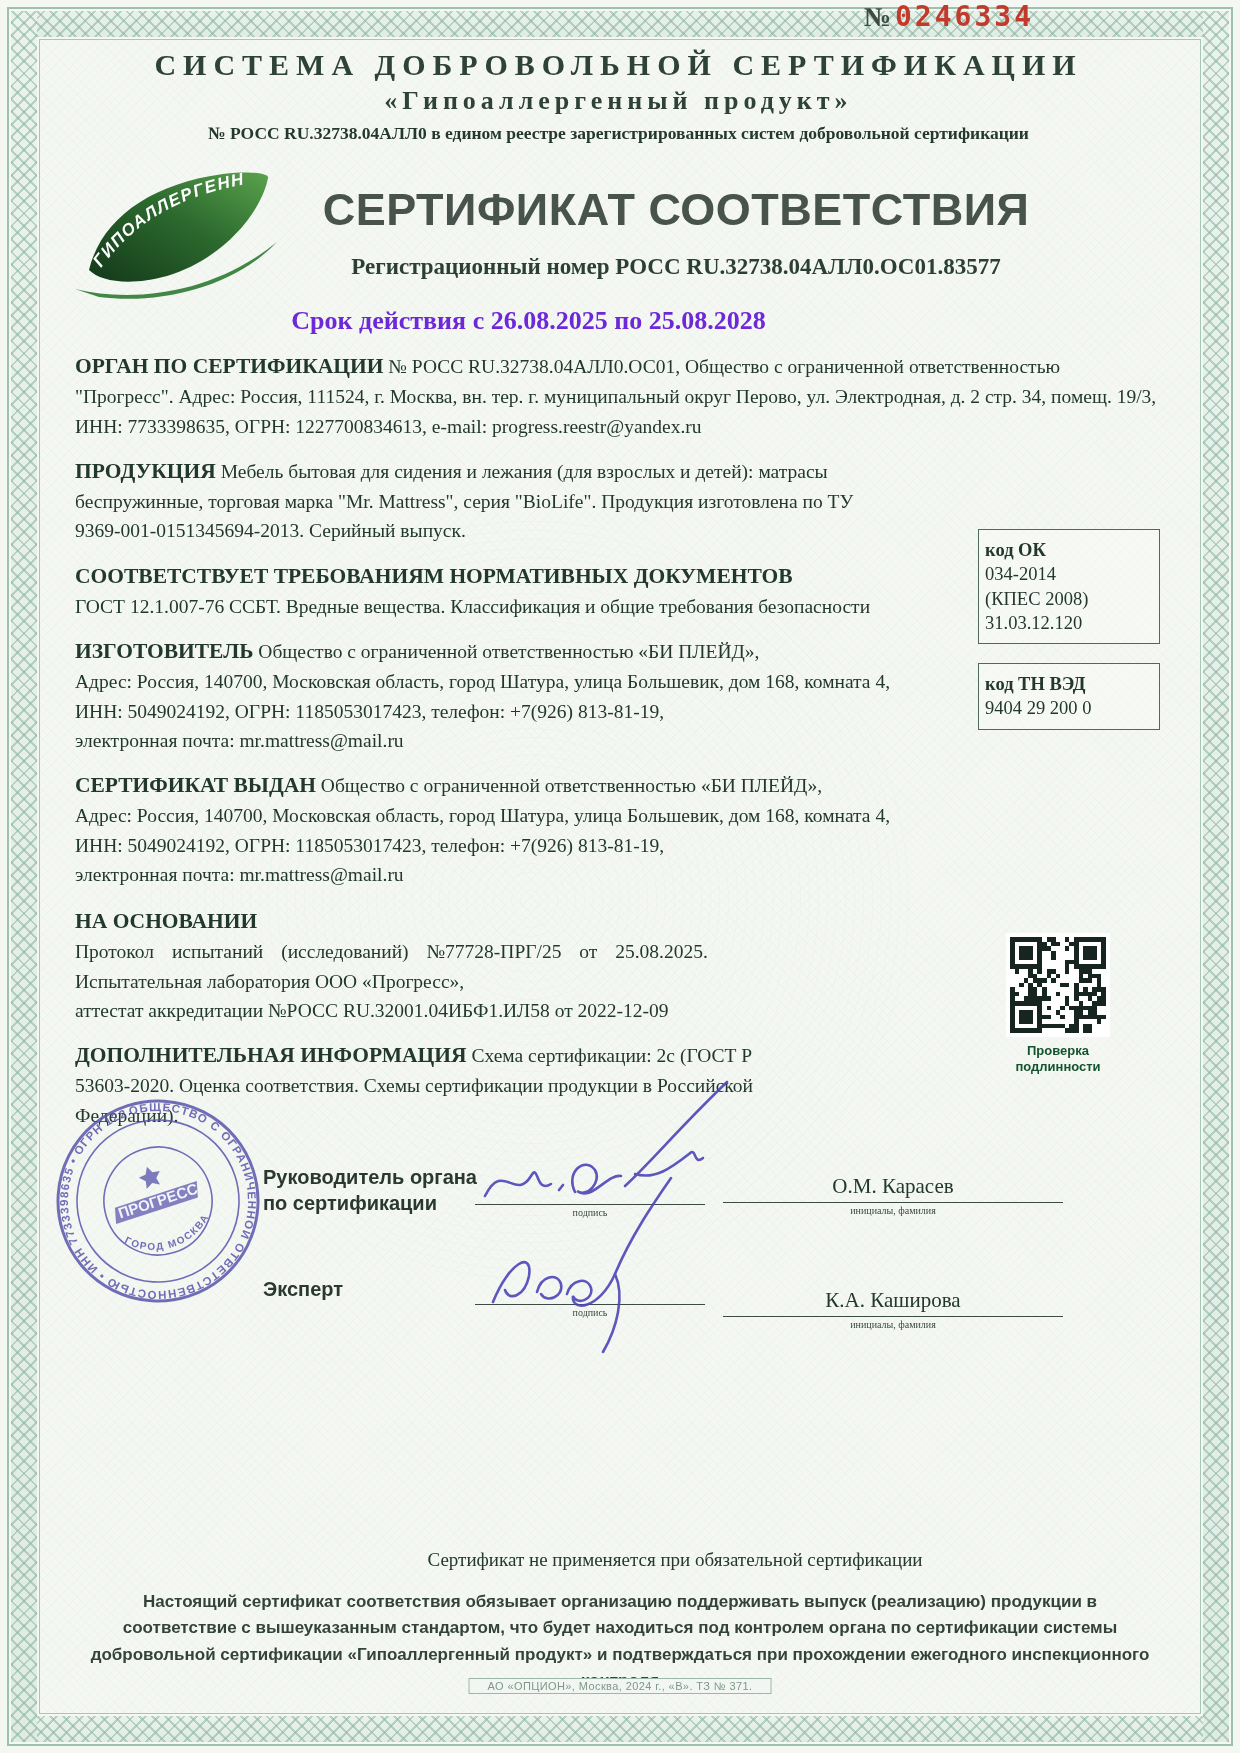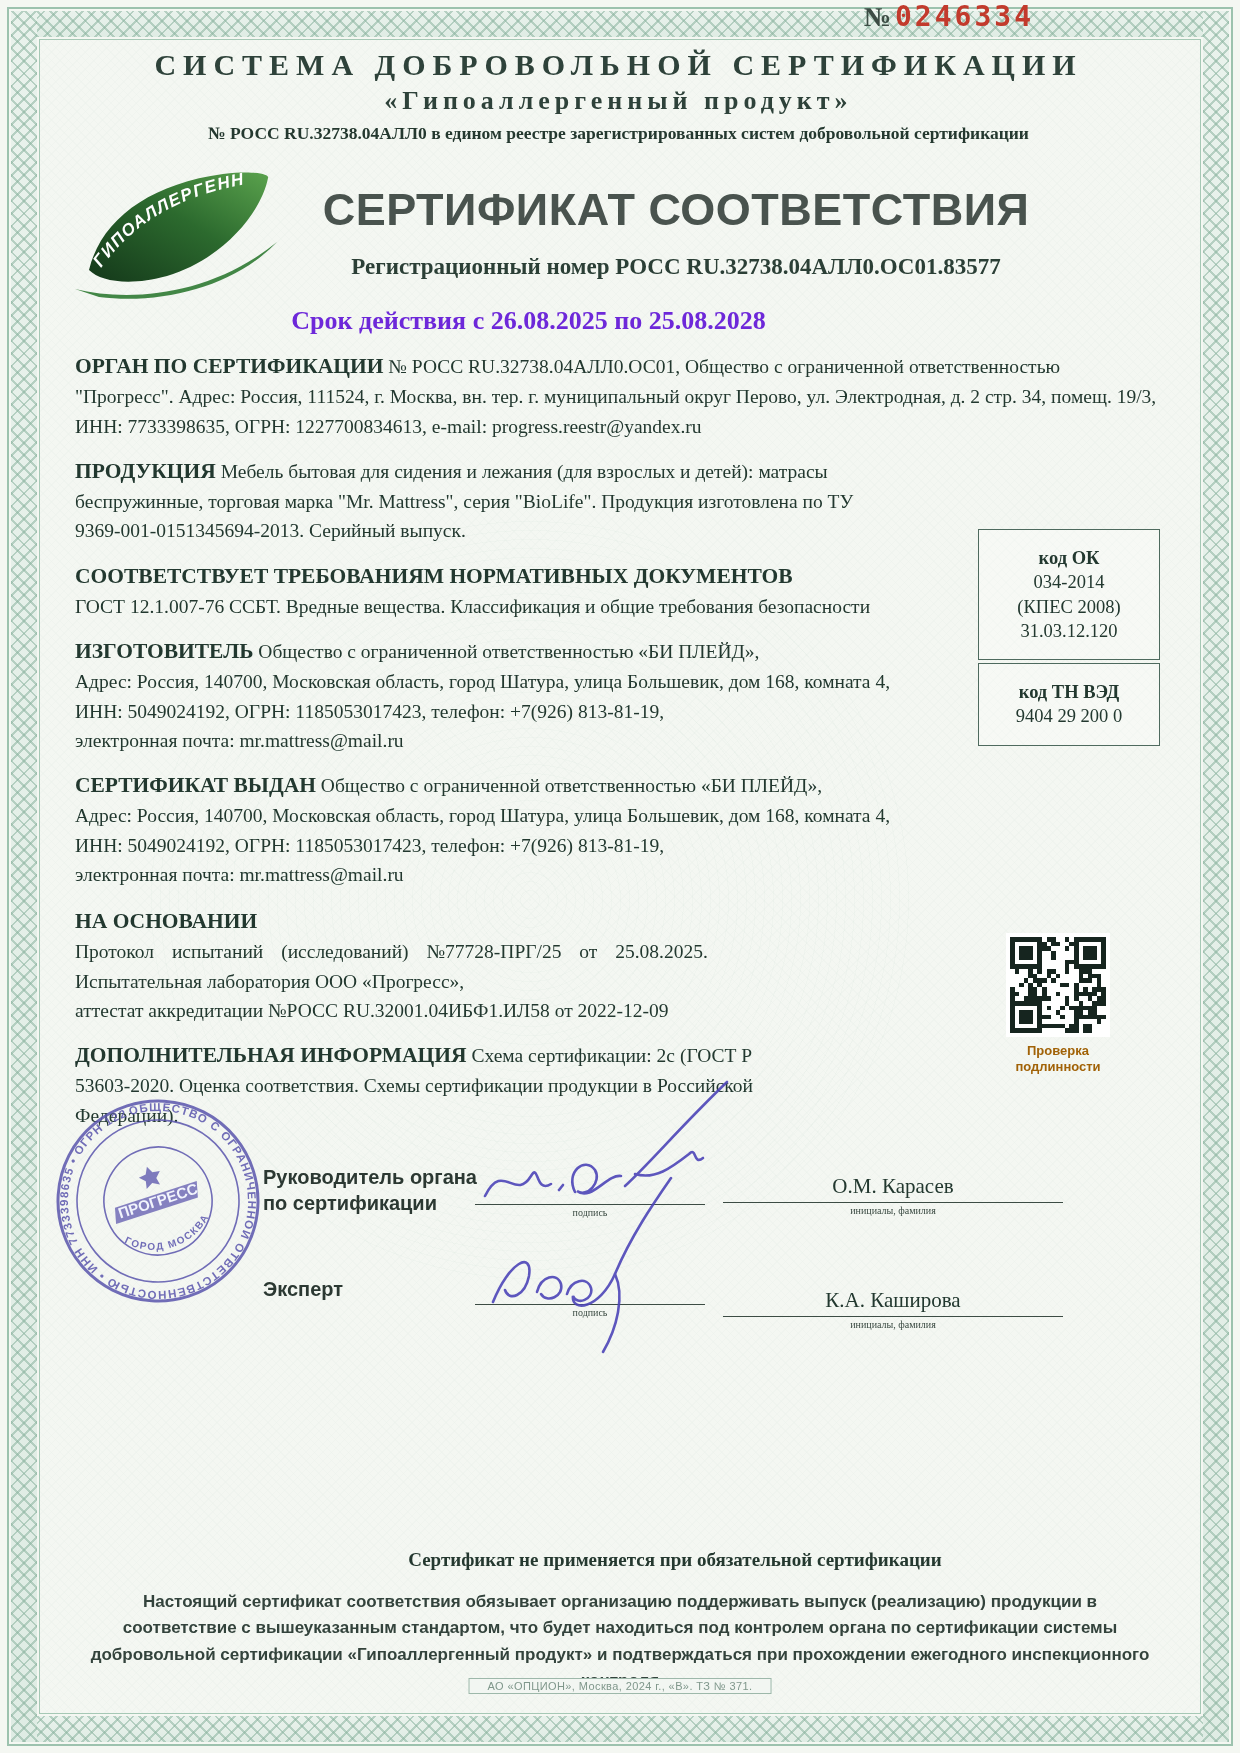--- a/index.html
+++ b/index.html
@@ -41,51 +41,51 @@
   .leaf{position:absolute;left:-4px;top:-22px;width:215px;height:150px;}
   .main-title{text-align:center;padding-left:115px;font-family:"Liberation Sans",sans-serif;font-weight:bold;
      font-size:45px;letter-spacing:.5px;color:#49534e;}
   .reg-line{margin-top:18px;text-align:center;padding-left:115px;font-size:23px;font-weight:bold;color:#2b3f36;}
   .validity{margin-top:26px;text-align:center;padding-right:180px;font-size:26px;font-weight:bold;color:#6d28d9;}
   
   .p{font-size:19.5px;line-height:1.5;margin:14px 0 0;}
   .lbl{font-weight:bold;font-size:21.5px;}
   .mid-wrap{position:relative;margin-top:6px;}
   .narrow{width:812px;}
-  .codebox{position:absolute;border:1.6px solid #4e6a5e;text-align:center;font-size:18.5px;line-height:1.32;
-     padding:16px 6px;color:#22382f;background:rgba(255,255,255,.25);}
+  .codebox{position:absolute;border:1.6px solid #4e6a5e;text-align:left;font-size:18.5px;line-height:1.32;
+     padding:8px 6px;color:#22382f;background:rgba(255,255,255,.25);}
   .codebox .bx-lbl{font-weight:bold;}
   .box-ok{right:2px;top:74px;width:168px;}
   .box-tn{right:2px;top:208px;width:168px;}
   .basis-wrap{position:relative;margin-top:16px;}
   .basis-first{word-spacing:13px;}
   .qr-wrap{position:absolute;right:52px;top:28px;width:104px;text-align:center;}
   .qr{display:grid;grid-template-columns:repeat(21,1fr);width:96px;height:96px;background:#fff;padding:4px;margin:0 auto;}
   .qc.d{background:#16251f;}
-  .qr-cap{margin-top:6px;font-family:"Liberation Sans",sans-serif;font-size:13px;font-weight:bold;color:#a16207;line-height:1.25;}
+  .qr-cap{margin-top:6px;font-family:"Liberation Sans",sans-serif;font-size:13px;font-weight:bold;color:#14532d;line-height:1.25;}
   
   .sig-block{position:relative;margin-top:18px;height:292px;}
   .stamp{position:absolute;left:-28px;top:-58px;width:222px;height:222px;opacity:.85;z-index:1;}
   .role{position:absolute;left:188px;font-family:"Liberation Sans",sans-serif;font-weight:bold;font-size:20px;
      color:#2b3832;line-height:1.3;z-index:2;}
   .role1{top:16px;width:230px;}
   .role2{top:128px;}
   .sig-cell{position:absolute;width:230px;text-align:center;z-index:2;}
   .sig-cell .rule{border-top:1.4px solid #3c4c44;margin-top:-4px;}
   .sig-cell svg{overflow:visible;display:block;margin:0 auto;}
   .cap{font-size:10px;color:#3a4a42;margin-top:2px;}
   .sig1{left:400px;top:-4px;}
   .sig2{left:400px;top:96px;}
   .name-cell{position:absolute;width:340px;text-align:center;z-index:2;}
   .name-cell .nm{font-size:21px;color:#22382f;padding-bottom:3px;border-bottom:1.4px solid #3c4c44;}
   .name1{left:648px;top:26px;}
   .name2{left:648px;top:140px;}
   
   .no-mandatory{position:absolute;left:50%;top:1549px;transform:translateX(-50%);margin-left:55px;z-index:3;
-     font-size:19px;font-weight:bold;color:#24382f;white-space:nowrap;}
+     font-size:19px;font-weight:normal;color:#24382f;white-space:nowrap;}
   .disclaimer{position:absolute;left:88px;right:88px;top:1589px;z-index:3;text-align:center;
      font-family:"Liberation Sans",sans-serif;font-size:17px;font-weight:bold;color:#33433c;line-height:1.55;}
   .print-info{position:absolute;left:50%;top:1678px;transform:translateX(-50%);z-index:3;
      font-family:"Liberation Sans",sans-serif;font-size:11px;color:#7f978b;letter-spacing:.4px;
      background:#f2f6f2;border:1px solid #9db8aa;padding:1px 18px;white-space:nowrap;}
 </style>
 </head>
 <body>
 
 <div class="cert">

